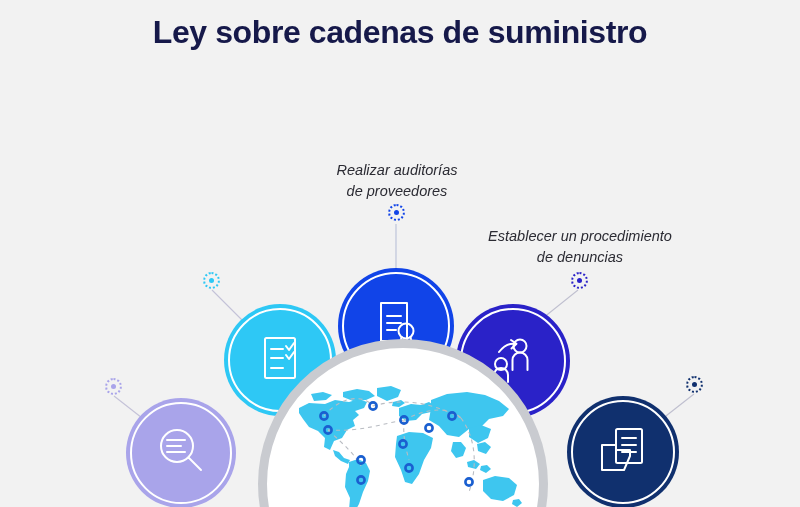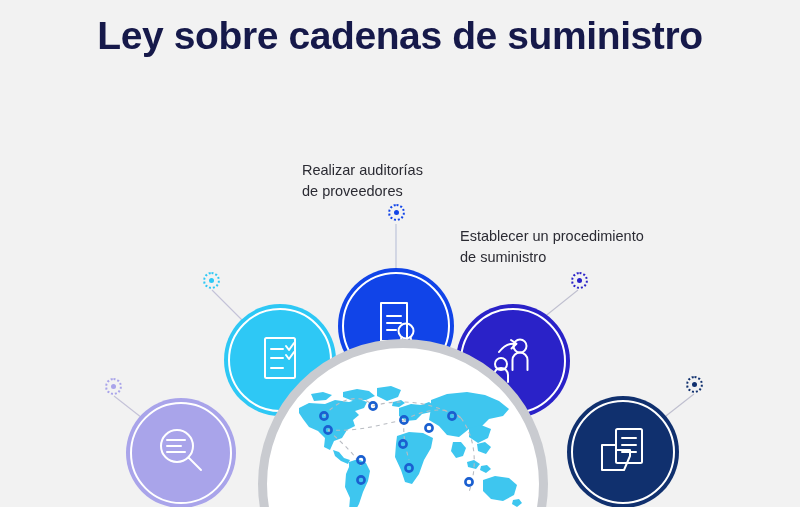--- a/index.html
+++ b/index.html
@@ -14,43 +14,44 @@
     width: 800px; height: 507px;
     background: #f2f2f2;
   }
 
   
   #title {
     position: absolute;
     left: 0; top: 14px;
     width: 800px;
     text-align: center;
-    font-size: 39px;
+    font-size: 32px;
     font-weight: 700;
     letter-spacing: -0.4px;
     color: #16194a;
     white-space: nowrap;
   }
 
   
   #connectors {
     position: absolute;
     left: 0; top: 0;
     width: 800px; height: 507px;
     pointer-events: none;
   }
 
   
   .label {
     position: absolute;
-    text-align: left;
+    text-align: center;
     font-size: 14.5px;
     line-height: 1.42;
     color: #2b2b33;
     white-space: pre-line;
+    font-style: italic;
   }
 
   
   .node {
     position: absolute;
     width: 17px; height: 17px;
     border-radius: 50%;
     border: 2.2px dotted currentColor;
     display: flex;
     align-items: center;
@@ -242,16 +243,16 @@
   <div class="node" style="left:388px; top:204px; color:#1144e8; z-index:8;"></div>
   <div class="node" style="left:571px; top:272px; color:#2a22c8; z-index:8;"></div>
   <div class="node" style="left:686px; top:376px; color:#10306e; z-index:8;"></div>
 
 
 
   <div class="label" style="left:302px; top:160px; width:190px;">Realizar auditorías
 de proveedores</div>
 
   <div class="label" style="left:460px; top:226px; width:240px;">Establecer un procedimiento
-de suministro</div>
+de denuncias</div>
 
 
 </div>
 
 </body></html>

